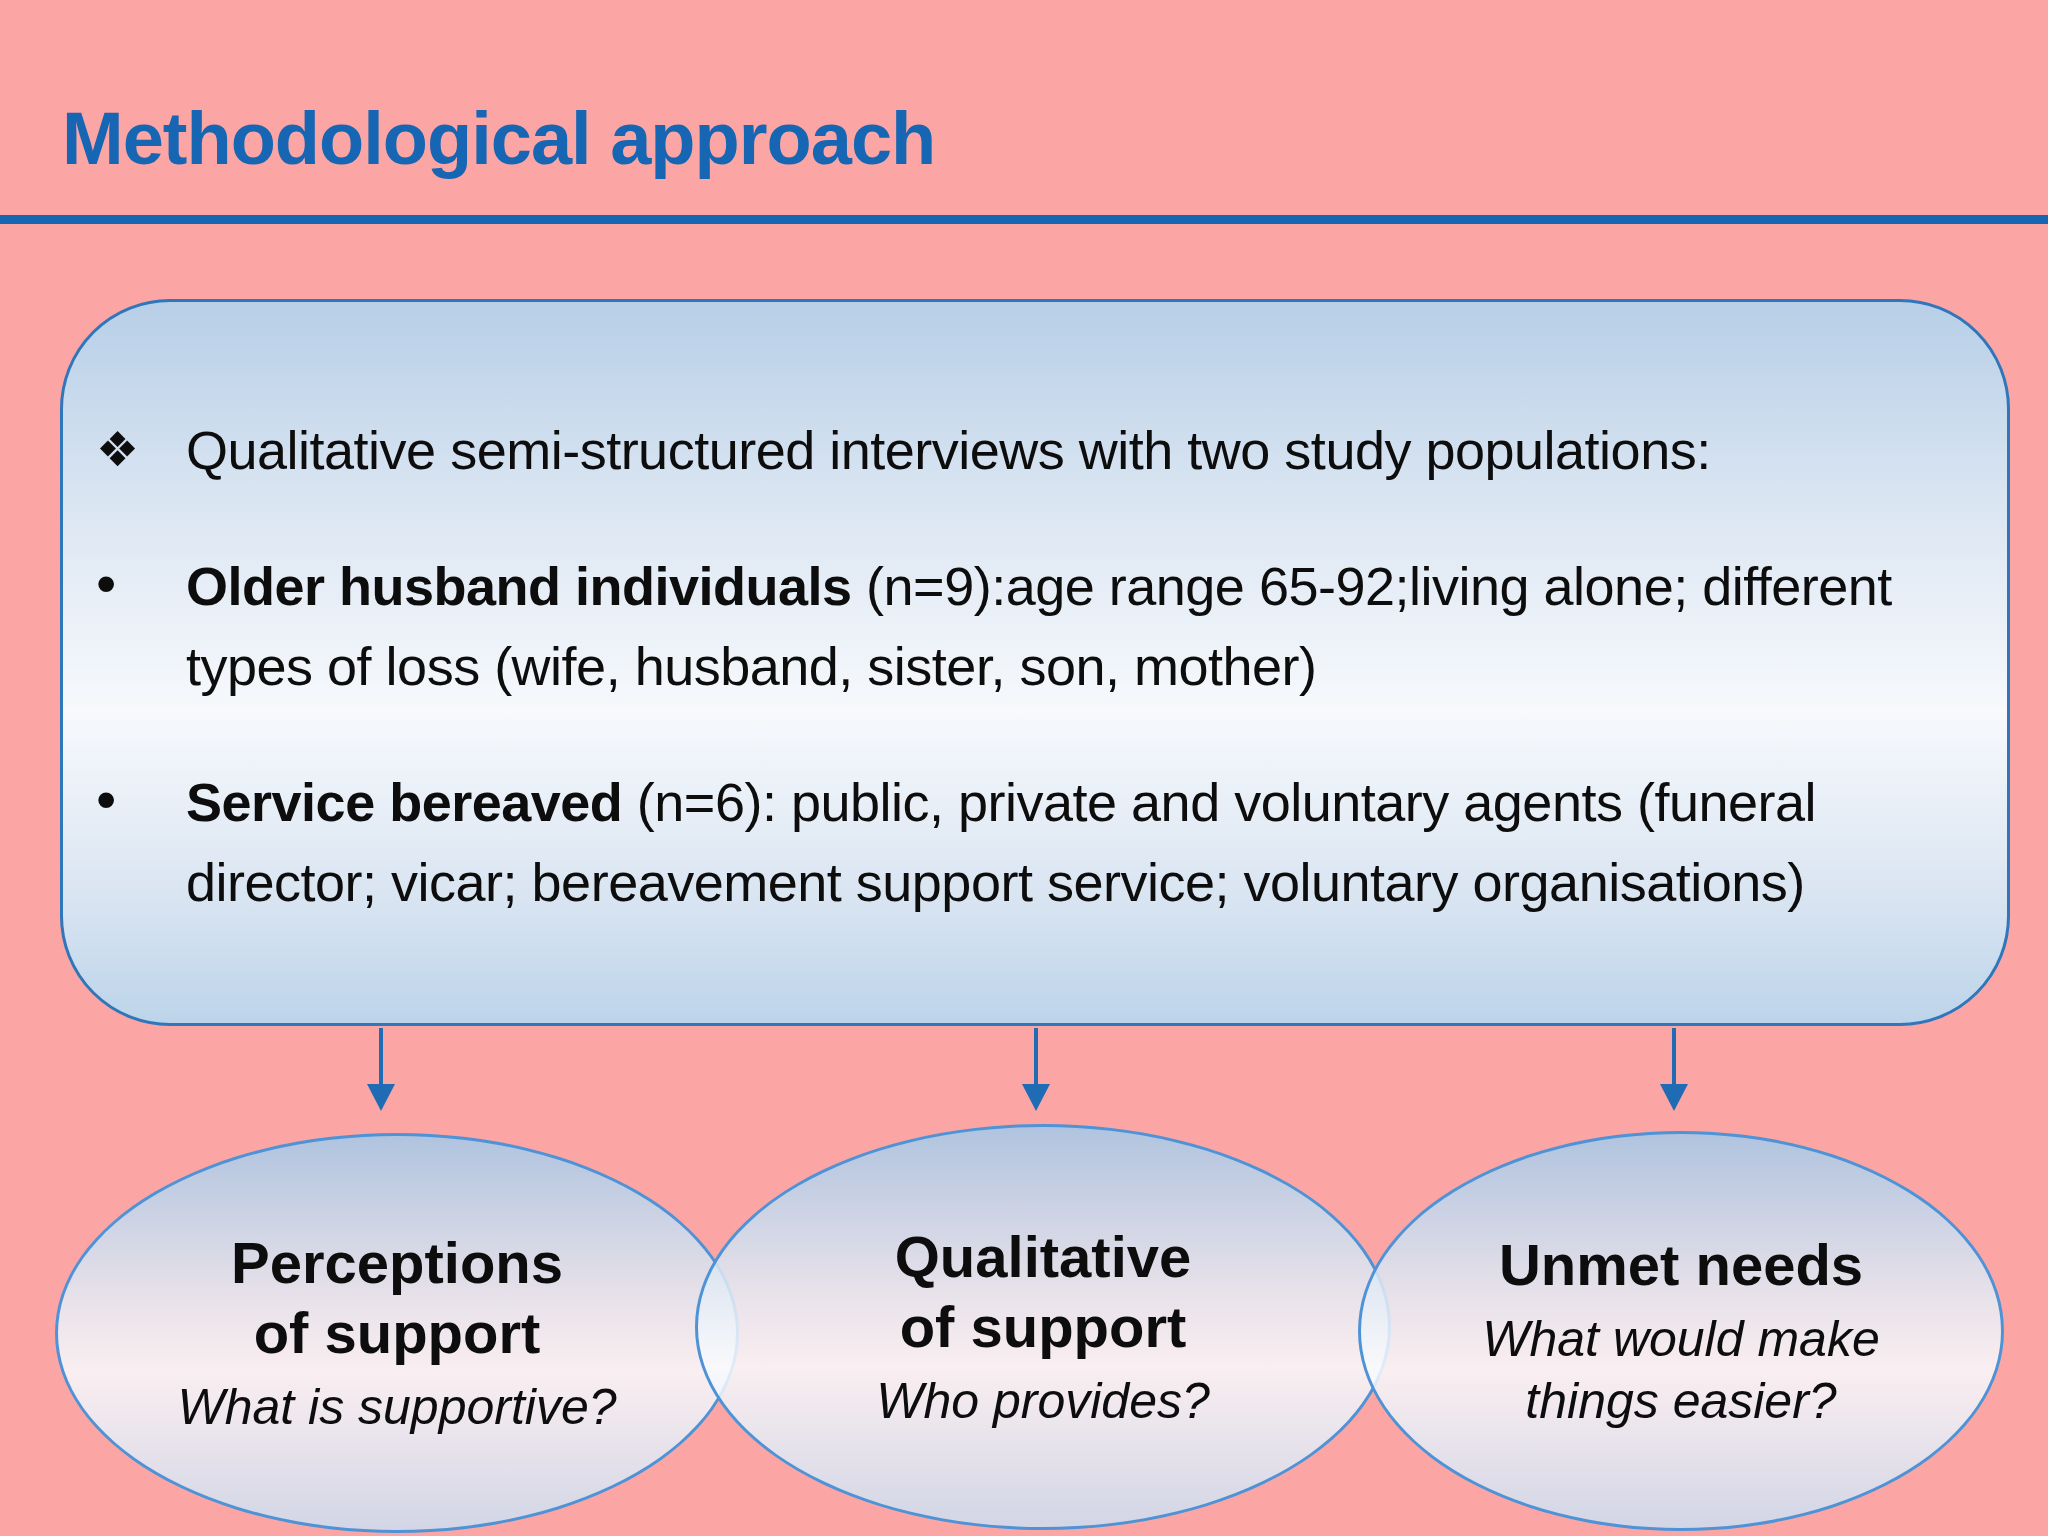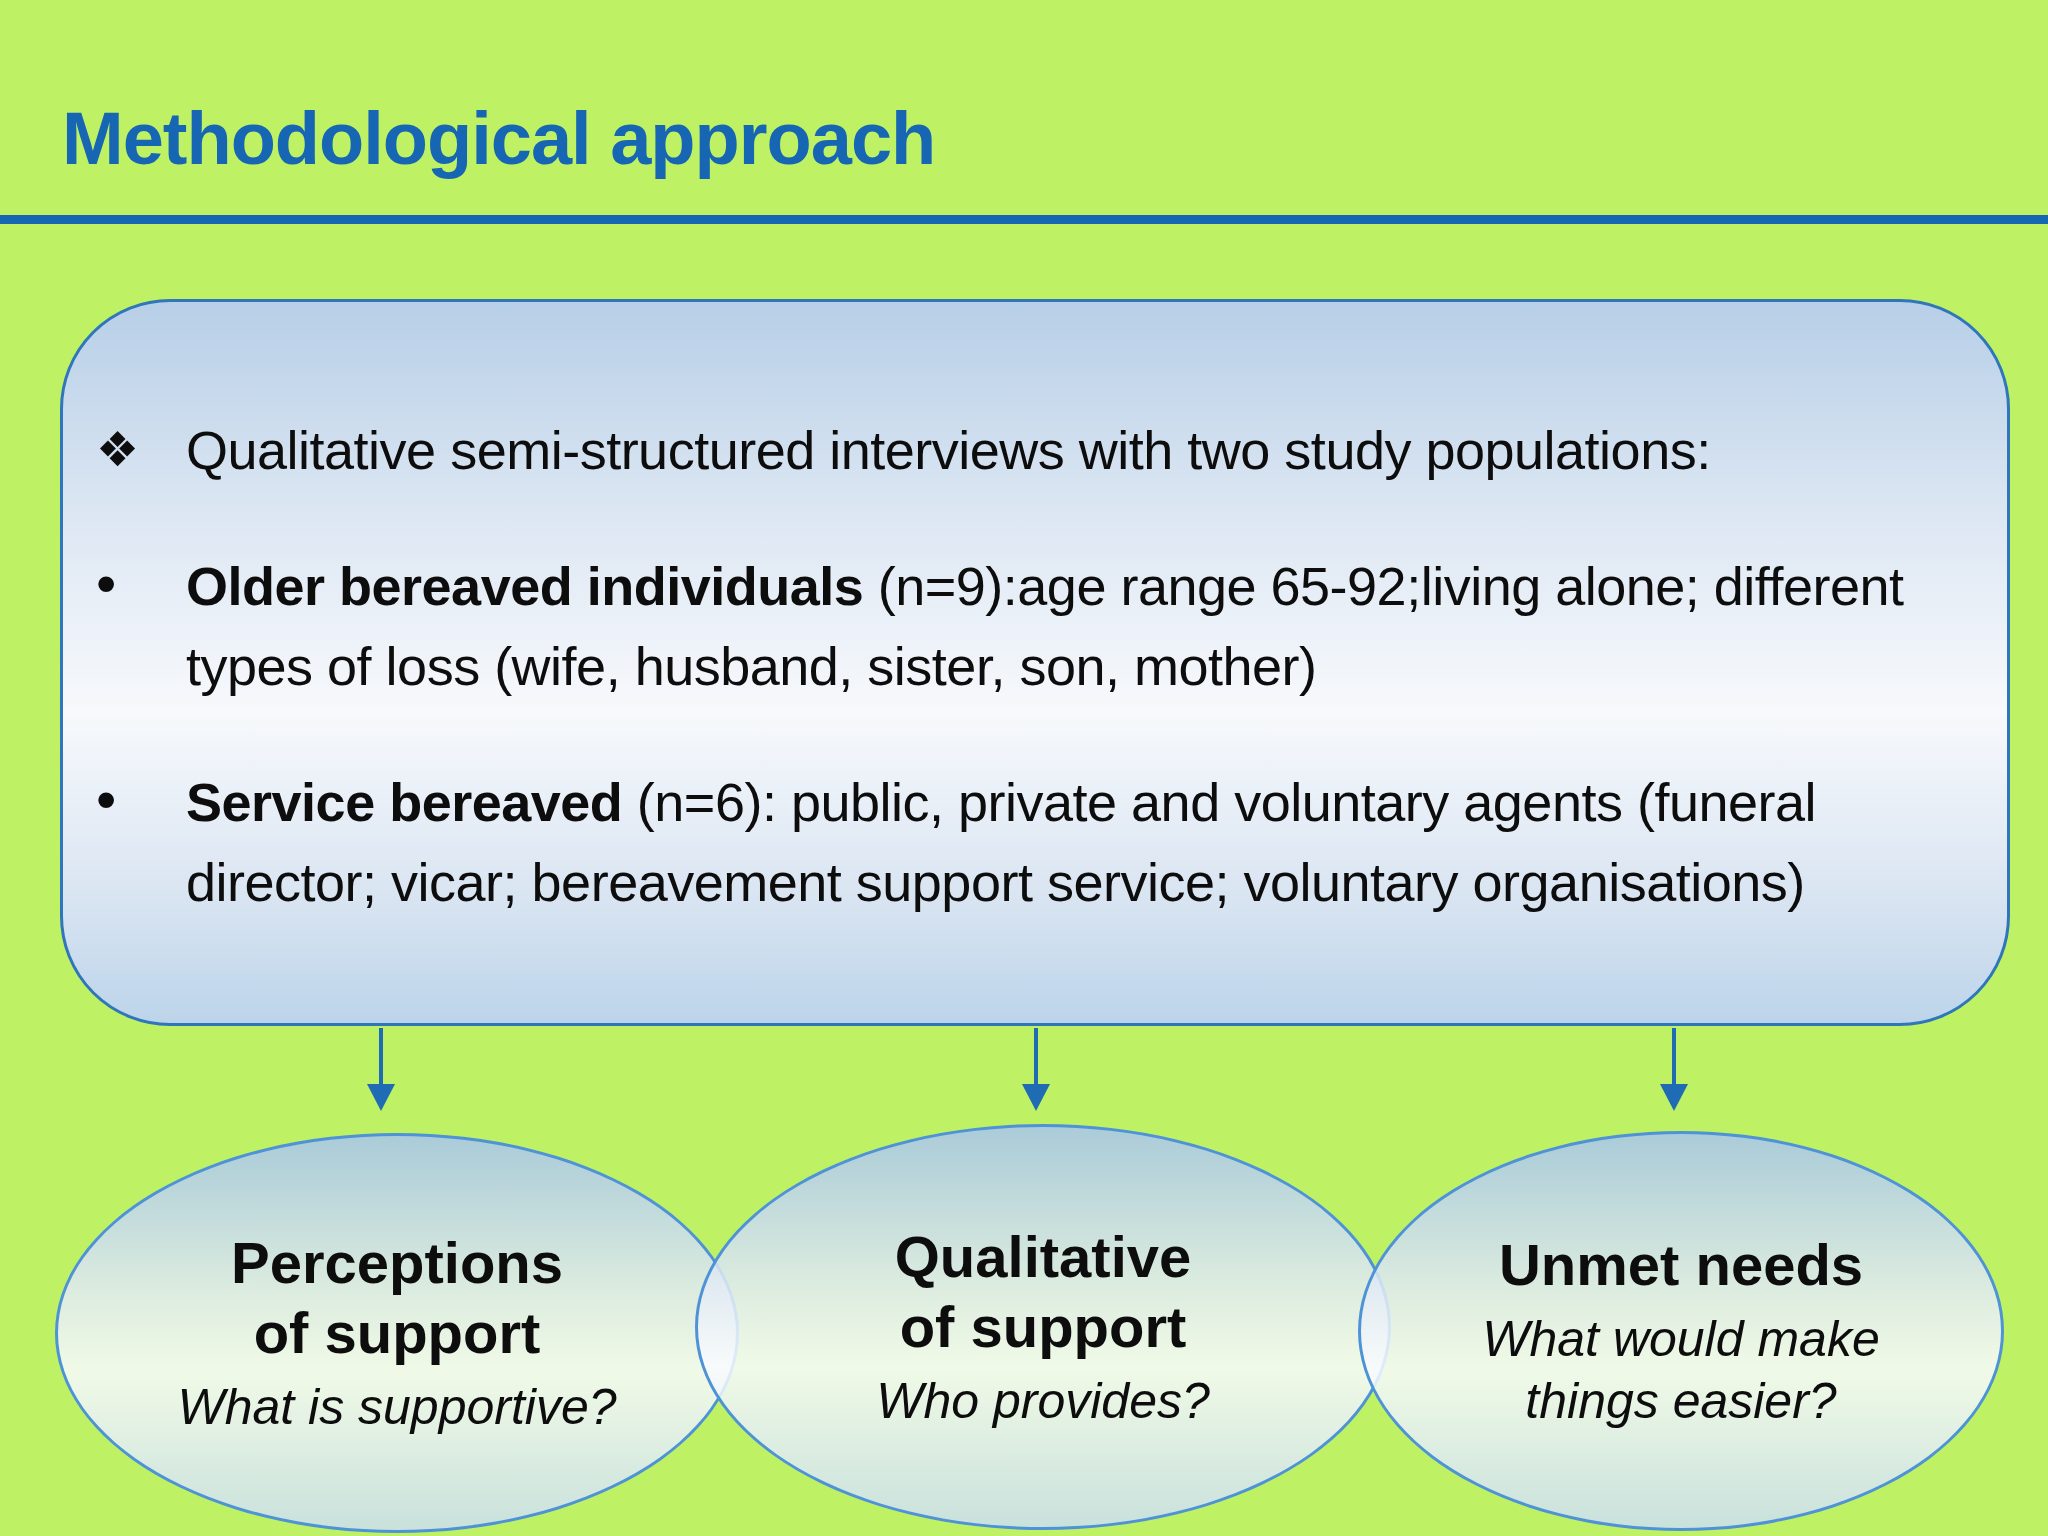--- a/index.html
+++ b/index.html
@@ -1,20 +1,20 @@
 <!DOCTYPE html>
 <html style="--accent-blue: #1766b3; --box-border: #2f76bb; --ellipse-border: #4f93d7; --arrow-blue: #1f6cb5; --text-black: #0d0d0d;"><head>
 <meta charset="utf-8">
 <style>
   html, body { margin: 0; padding: 0; background: #ffffff; }
   .slide {
     position: relative;
     width: 2048px;
     height: 1536px;
-    background: #bef264;
+    background: #fca5a5;
     overflow: hidden;
     font-family: "Liberation Sans", sans-serif;
     color: var(--text-black, #0d0d0d);
   }
 
   .slide-title {
     position: absolute;
     left: 62px;
     top: 96px;
     font-size: 74px;
@@ -137,21 +137,21 @@
   <div class="title-rule"></div>
 
   <div class="study-box">
     <ul class="bullet-list">
       <li class="bullet-item">
         <span class="bullet-marker marker-diamond">❖</span>
         <span class="bullet-lead"></span><span>Qualitative semi-structured interviews with two study populations:</span>
       </li>
       <li class="bullet-item">
         <span class="bullet-marker marker-dot">•</span>
-        <span class="bullet-lead">Older bereaved individuals</span><span> (n=9):age range 65-92;living alone; different types of loss (wife, husband, sister, son, mother)</span>
+        <span class="bullet-lead">Older husband individuals</span><span> (n=9):age range 65-92;living alone; different types of loss (wife, husband, sister, son, mother)</span>
       </li>
       <li class="bullet-item">
         <span class="bullet-marker marker-dot">•</span>
         <span class="bullet-lead">Service bereaved</span><span> (n=6): public, private and voluntary agents (funeral director; vicar; bereavement support service; voluntary organisations)</span>
       </li>
     </ul>
   </div>
 
   <div class="connector-arrow arrow-1">
     <div class="arrow-line"></div>

